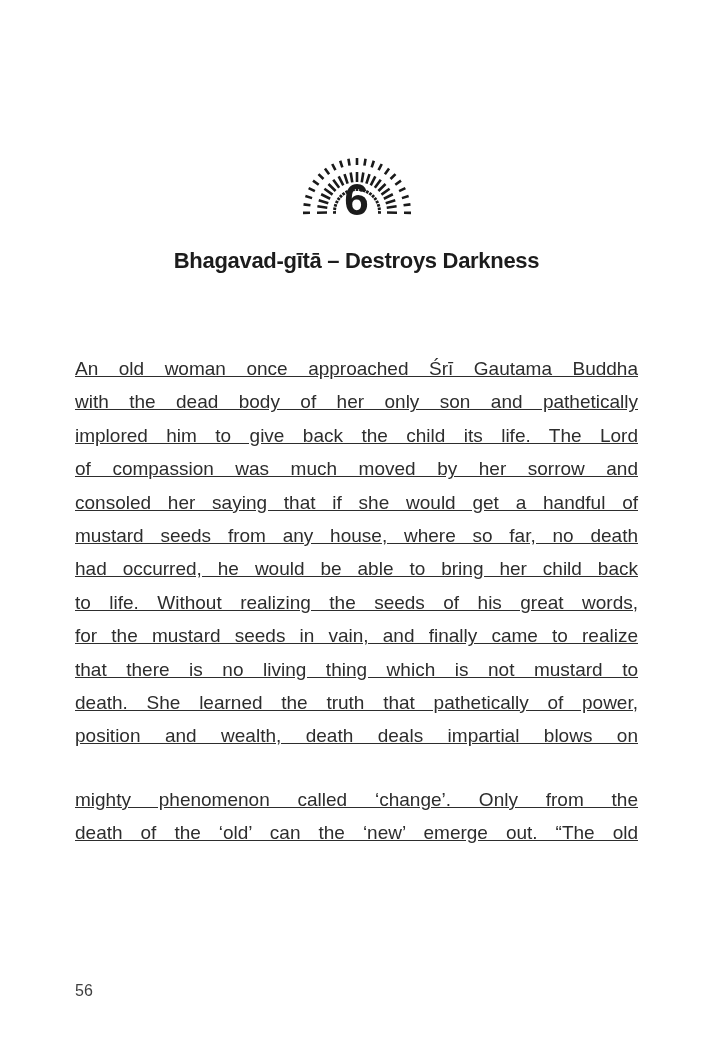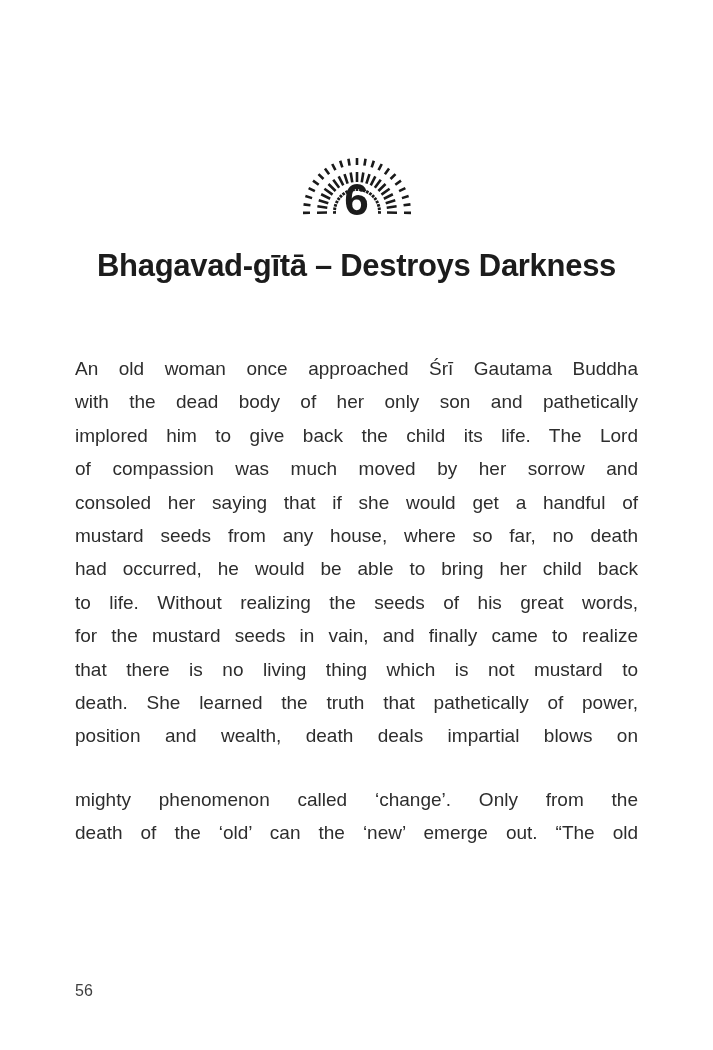--- a/index.html
+++ b/index.html
@@ -39,34 +39,35 @@
     font-weight: 700;
     color: #1b1b1b;
     line-height: 1;
   }
   .chapter-title {
     position: absolute;
     top: 248px;
     left: 0;
     width: 100%;
     text-align: center;
-    font-size: 31px;
+    font-size: 22px;
     font-weight: 700;
     letter-spacing: -0.3px;
     color: #1c1c1c;
     margin: 0;
   }
   .body-text {
     position: absolute;
     top: 352px;
     left: 75px;
     width: 563px;
     font-size: 19px;
     line-height: 33.4px;
     color: #2d2d2d;
+    text-decoration: underline;
   }
   .paragraph { margin: 0; }
   .paragraph + .paragraph { margin-top: 30px; }
   .line {
     text-align: justify;
     text-align-last: justify;
     white-space: normal;
   }
   .line.end { text-align-last: left; }
   .line.indent { text-indent: 58px; }

